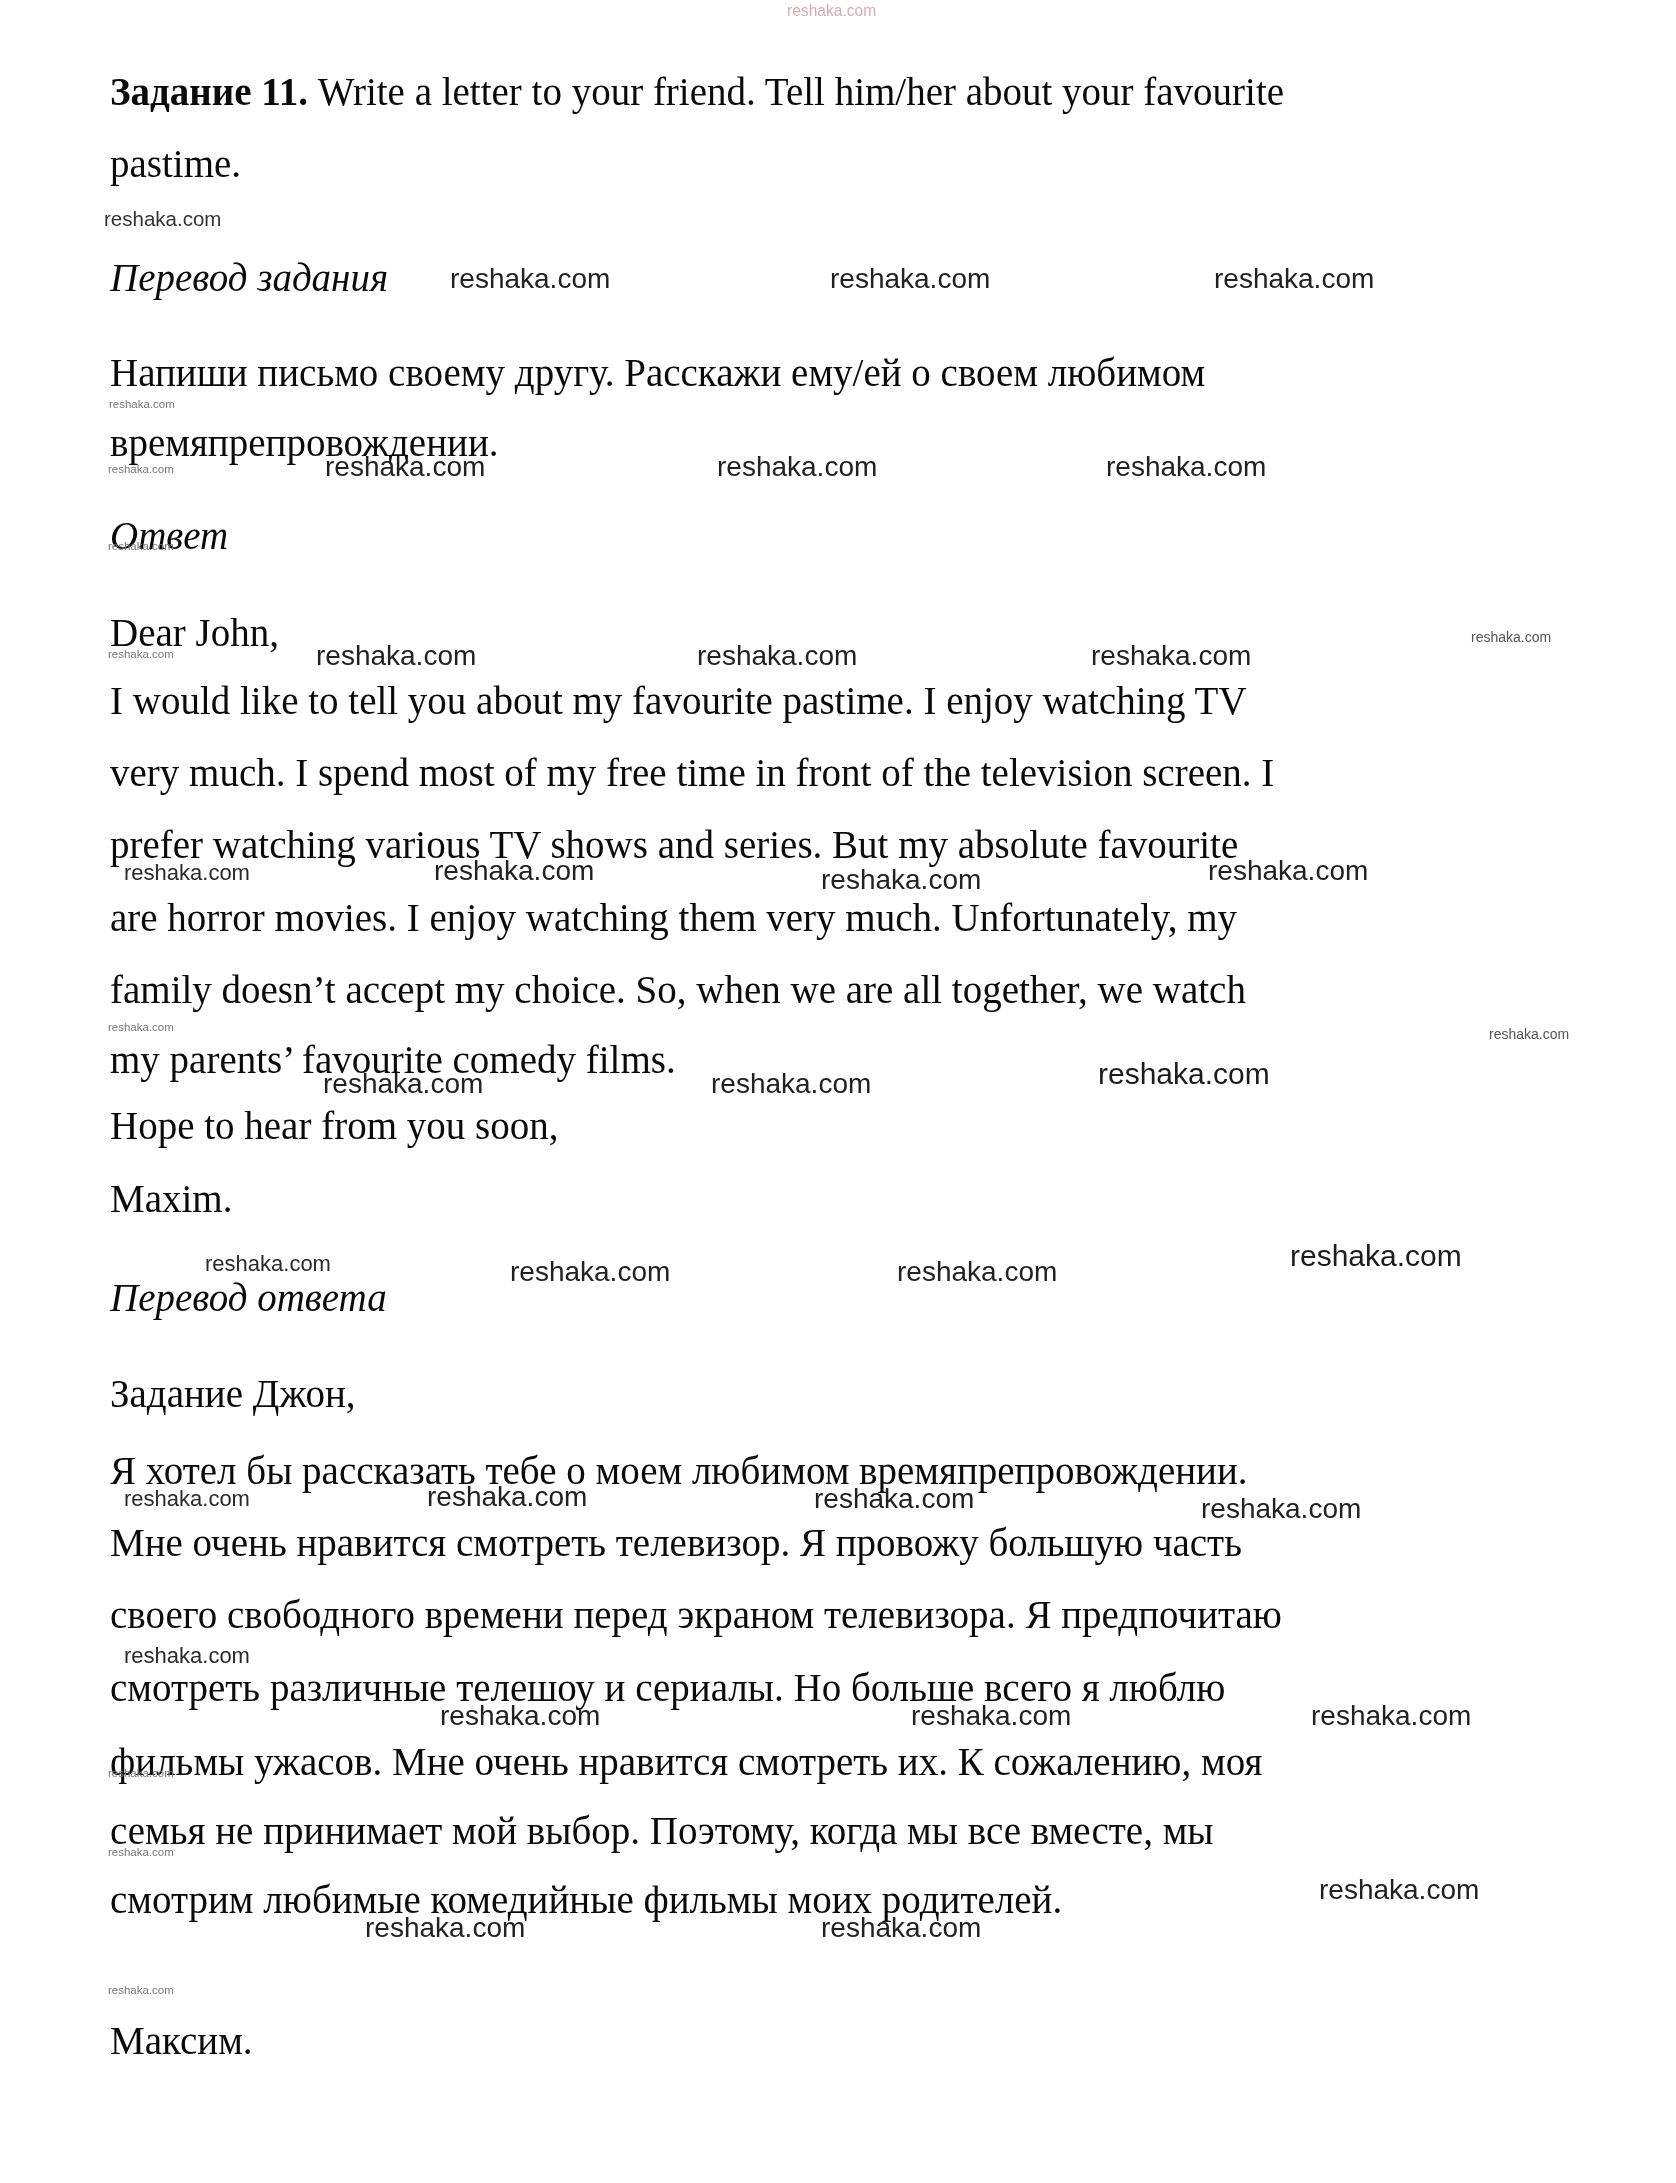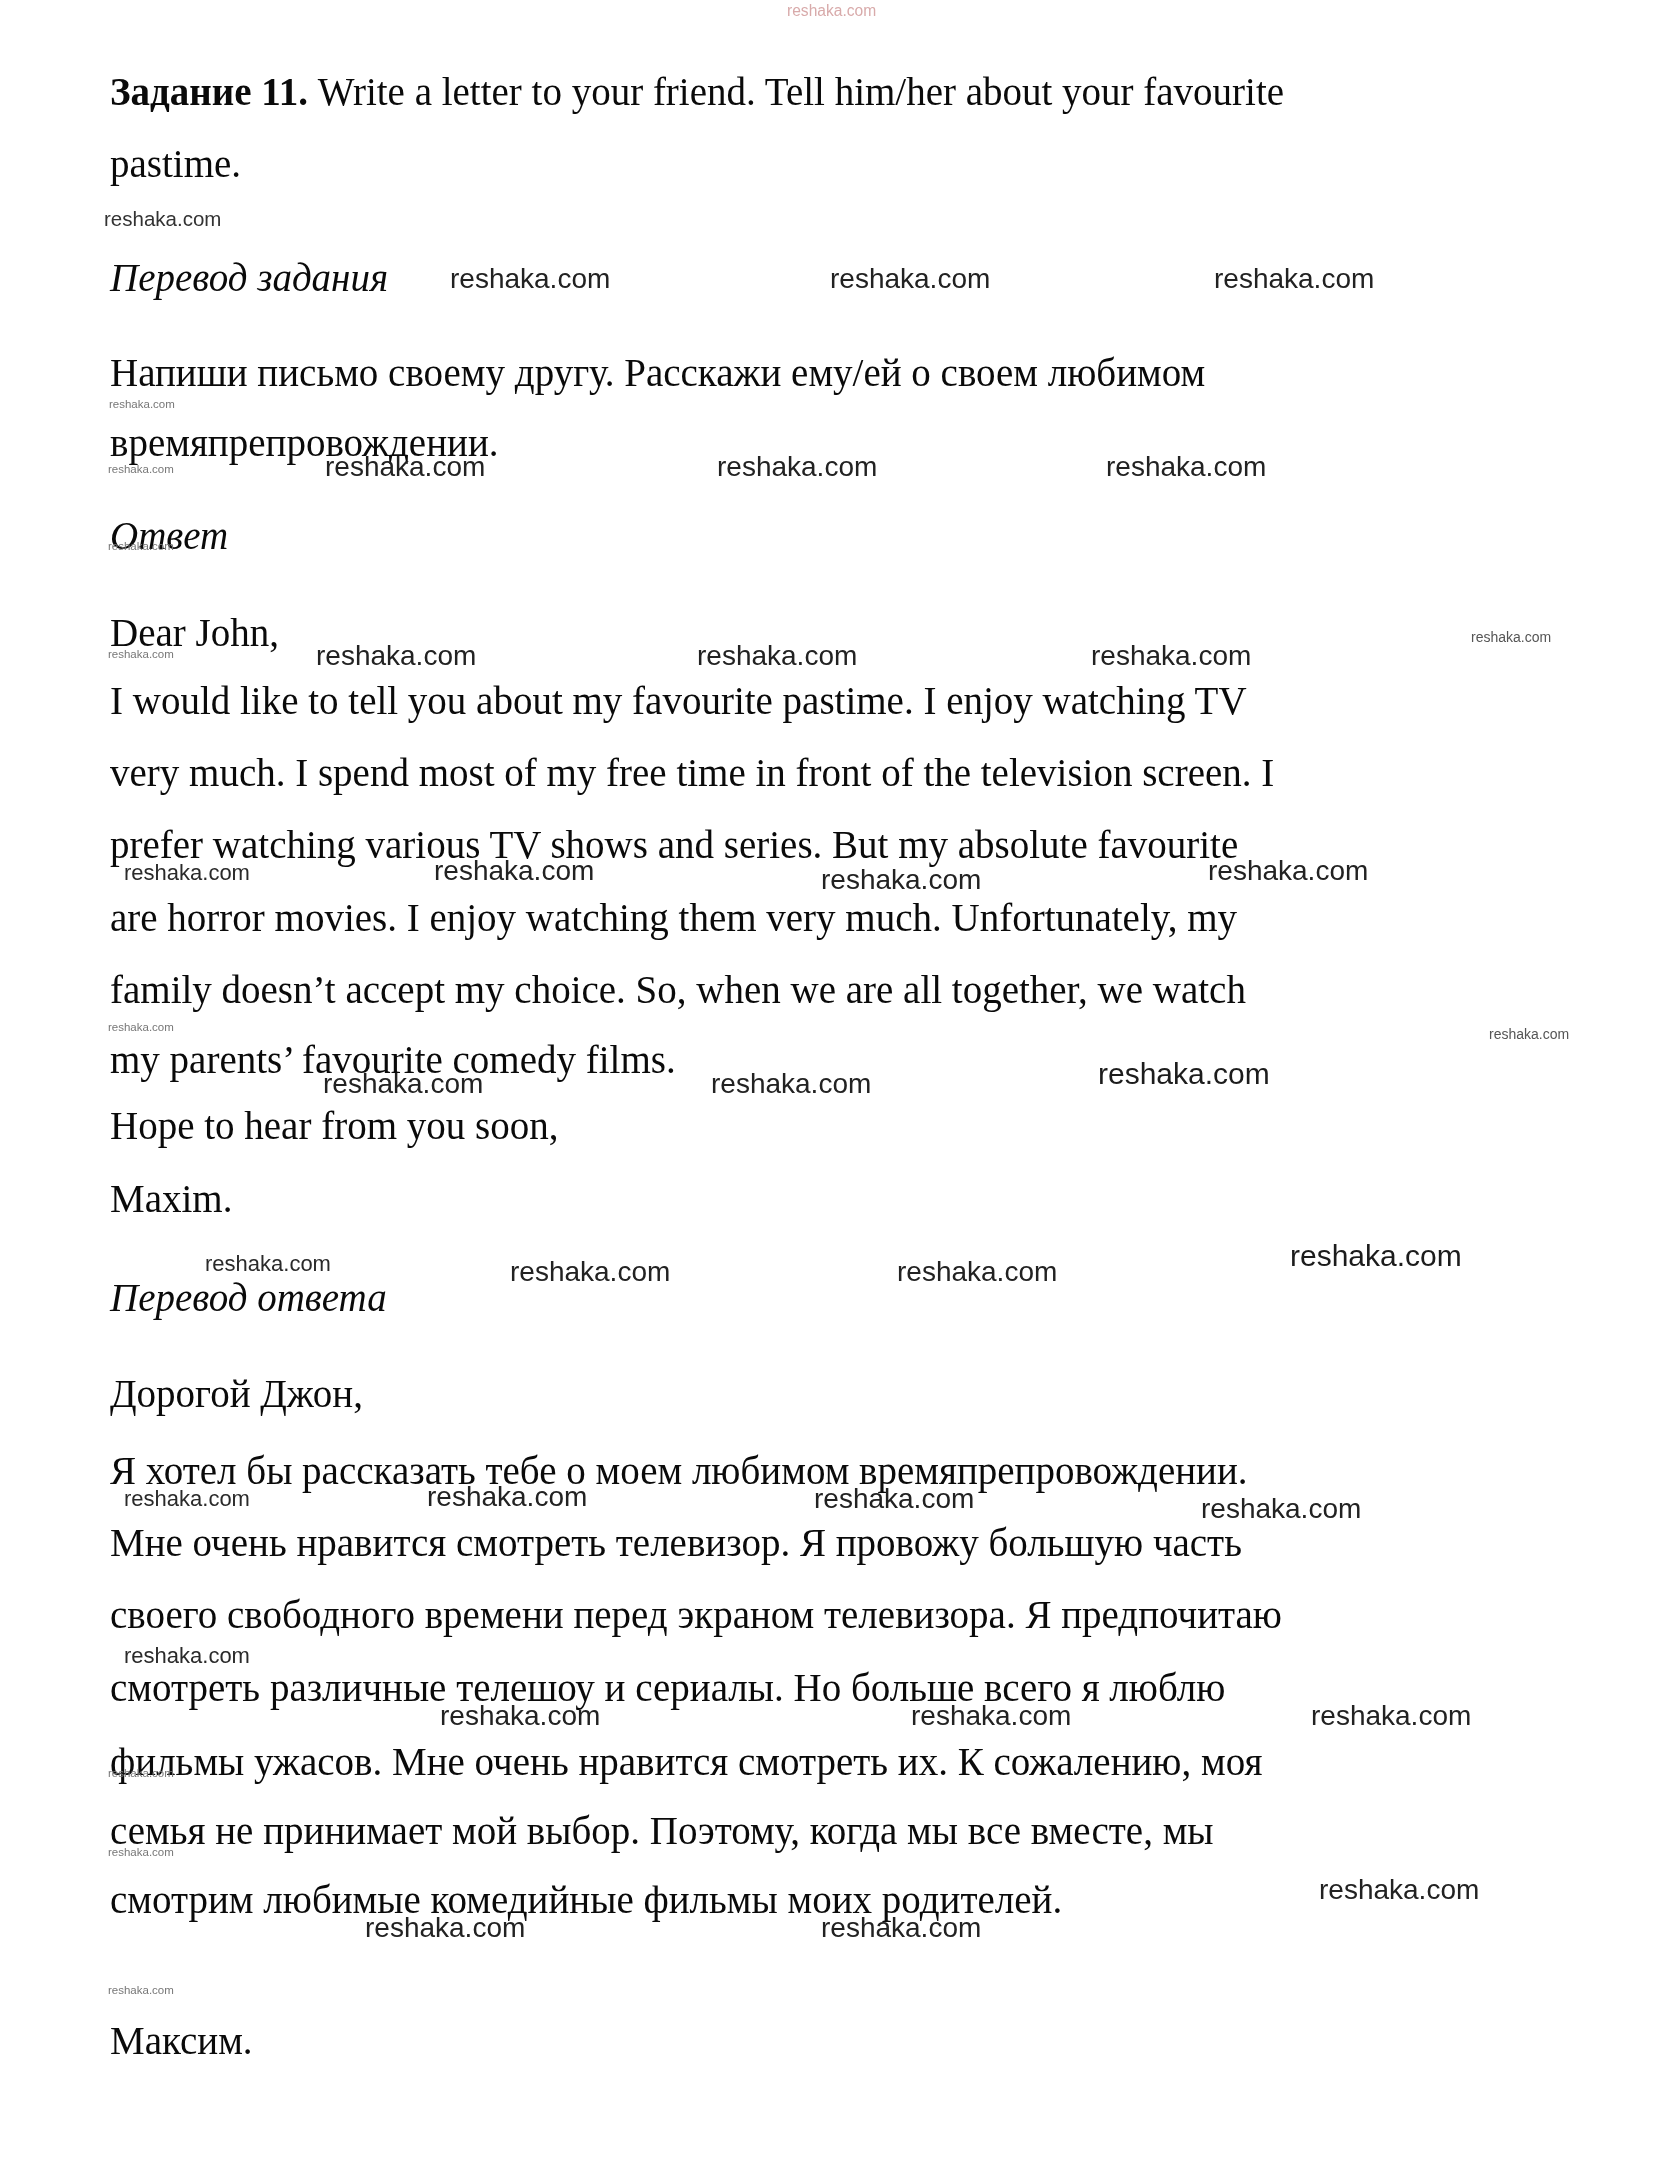--- a/index.html
+++ b/index.html
@@ -101,21 +101,21 @@
   <div class="tline" style="left:110px; top:1104px">Hope to hear from you soon,</div>
   <div class="tline" style="left:110px; top:1177px">Maxim.</div>
 
   <span class="wm wm-md" style="left:205px;  top:1251px">reshaka.com</span>
   <span class="wm wm-lg" style="left:510px;  top:1256px">reshaka.com</span>
   <span class="wm wm-lg" style="left:897px; top:1256px">reshaka.com</span>
   <span class="wm wm-xl" style="left:1290px; top:1239px">reshaka.com</span>
 
   <div class="tline italic" style="left:110px; top:1276px">Перевод ответа</div>
 
-  <div class="tline" style="left:110px; top:1372px">Дорогой Джон,</div>
+  <div class="tline" style="left:110px; top:1372px">Задание Джон,</div>
 
   <div class="tline" style="left:110px; top:1449px">Я хотел бы рассказать тебе о моем любимом времяпрепровождении.</div>
 
   <span class="wm wm-md" style="left:124px;  top:1486px">reshaka.com</span>
   <span class="wm wm-lg" style="left:427px;  top:1481px">reshaka.com</span>
   <span class="wm wm-lg" style="left:814px;  top:1483px">reshaka.com</span>
   <span class="wm wm-lg" style="left:1201px; top:1493px">reshaka.com</span>
 
   <div class="tline" style="left:110px; top:1521px">Мне очень нравится смотреть телевизор. Я провожу большую часть</div>
   <div class="tline" style="left:110px; top:1593px">своего свободного времени перед экраном телевизора. Я предпочитаю</div>

